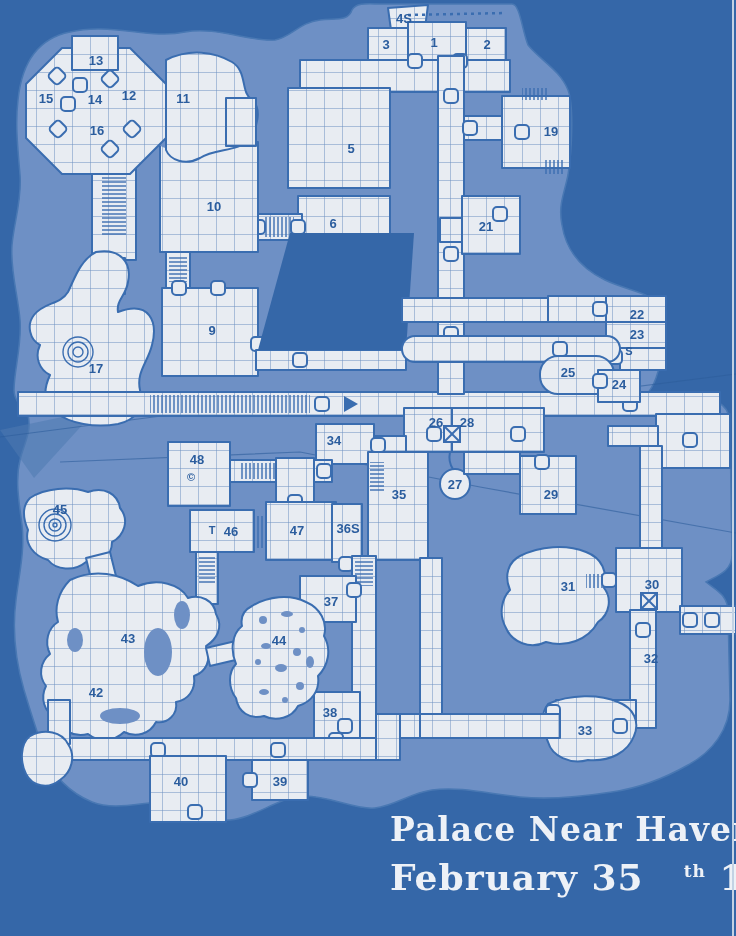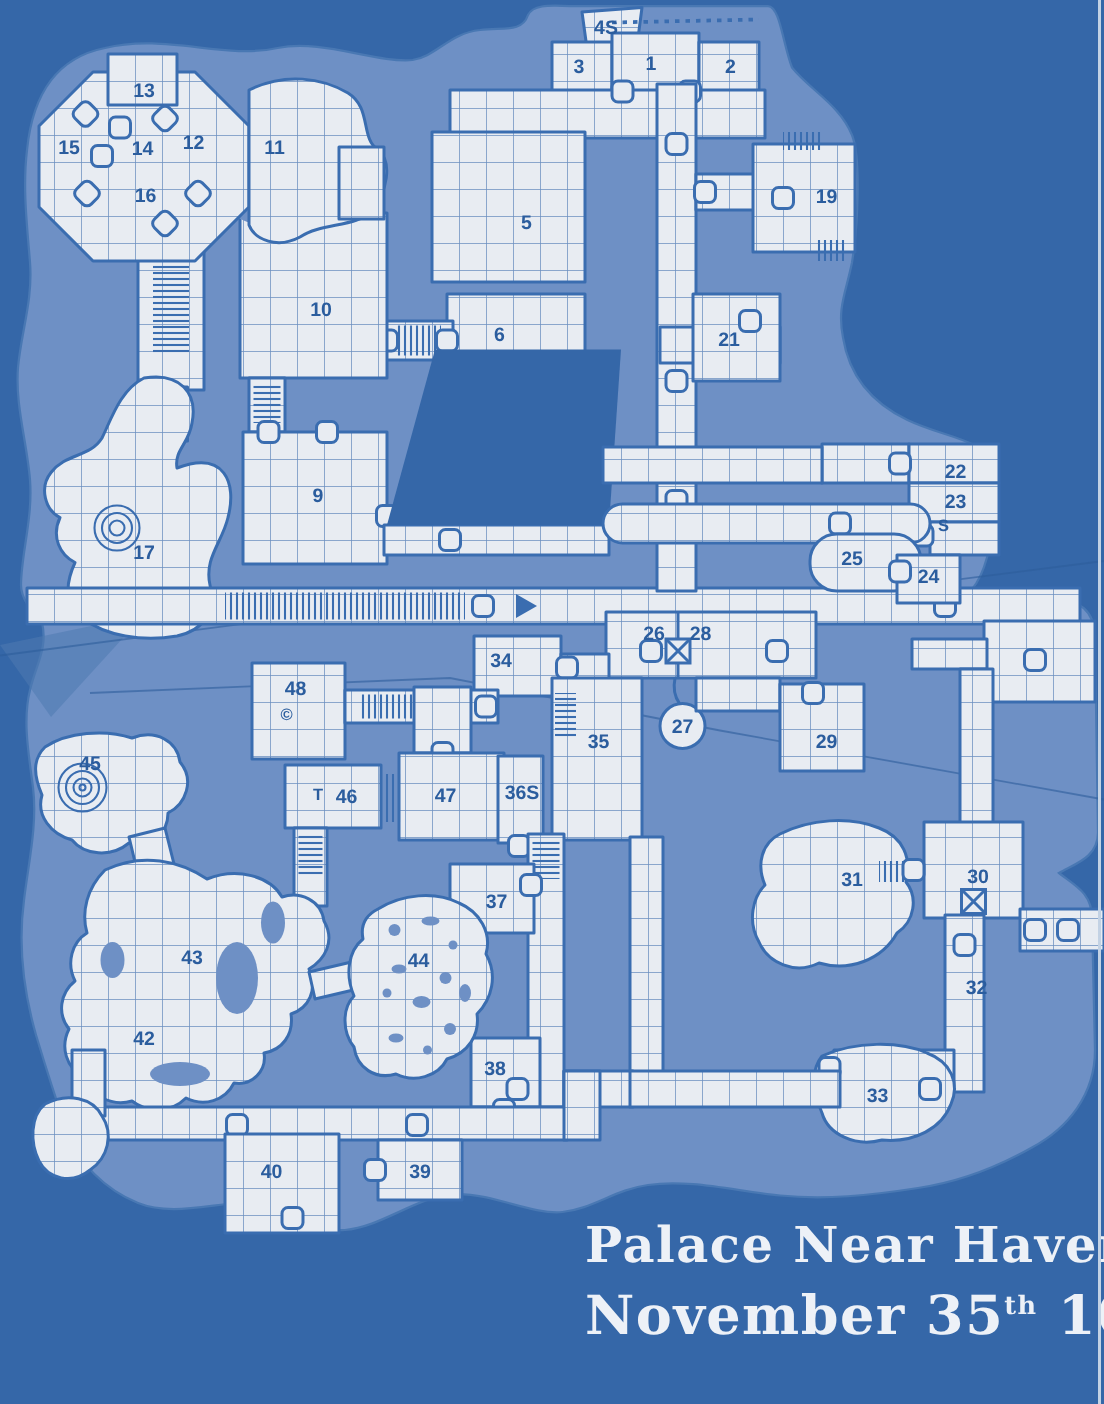--- a/index.html
+++ b/index.html
@@ -26,21 +26,21 @@
   .xline{stroke:var(--line);stroke-width:2;}
   .arrow{fill:var(--line);}
   .room-num{font:bold 13px "Liberation Sans",sans-serif;fill:var(--label);
             text-anchor:middle;dominant-baseline:central;}
   .room-ann{font:bold 11px "Liberation Sans",sans-serif;fill:var(--label);
             text-anchor:middle;dominant-baseline:central;}
   .map-title{position:absolute;left:390px;top:808px;width:340px;color:var(--title);
              font-family:"DejaVu Serif",serif;font-weight:bold;line-height:1.35;}
   .map-title .line1{font-size:33px;letter-spacing:1px;white-space:nowrap;}
   .map-title .line2{font-size:36px;letter-spacing:1px;white-space:nowrap;}
-  .map-title sup{font-size:17px;}
+  .map-title sup{font-size:17px;margin-left:40px;}
   .edge-line{position:absolute;top:0;right:2px;width:2px;height:936px;background:var(--edge);}
 </style>
 </head>
 <body>
 
 <div class="stage">
 
 <svg id="map-svg" width="736" height="936" viewBox="0 0 736 936">
   <defs>
     <pattern id="grid" width="18" height="18" patternUnits="userSpaceOnUse">
@@ -328,17 +328,17 @@
       <text x="231" y="531" class="room-num">46</text>
       <text x="297" y="530" class="room-num">47</text>
       <text x="197" y="459" class="room-num">48</text>
       <text x="629" y="351" class="room-ann">S</text>
       <text x="212" y="530" class="room-ann">T</text>
       <text x="191" y="477" class="room-ann">©</text>
     </svg>
 
 <div class="map-title">
   <div class="line1">Palace Near Haven</div>
-  <div class="line2"><span>November 35</span><sup>th</sup><span> 1000 AC</span></div>
+  <div class="line2"><span>February 35</span><sup>th</sup><span> 1000 AC</span></div>
 </div>
 
 <div class="edge-line"></div>
 </div>
 
 </body></html>

